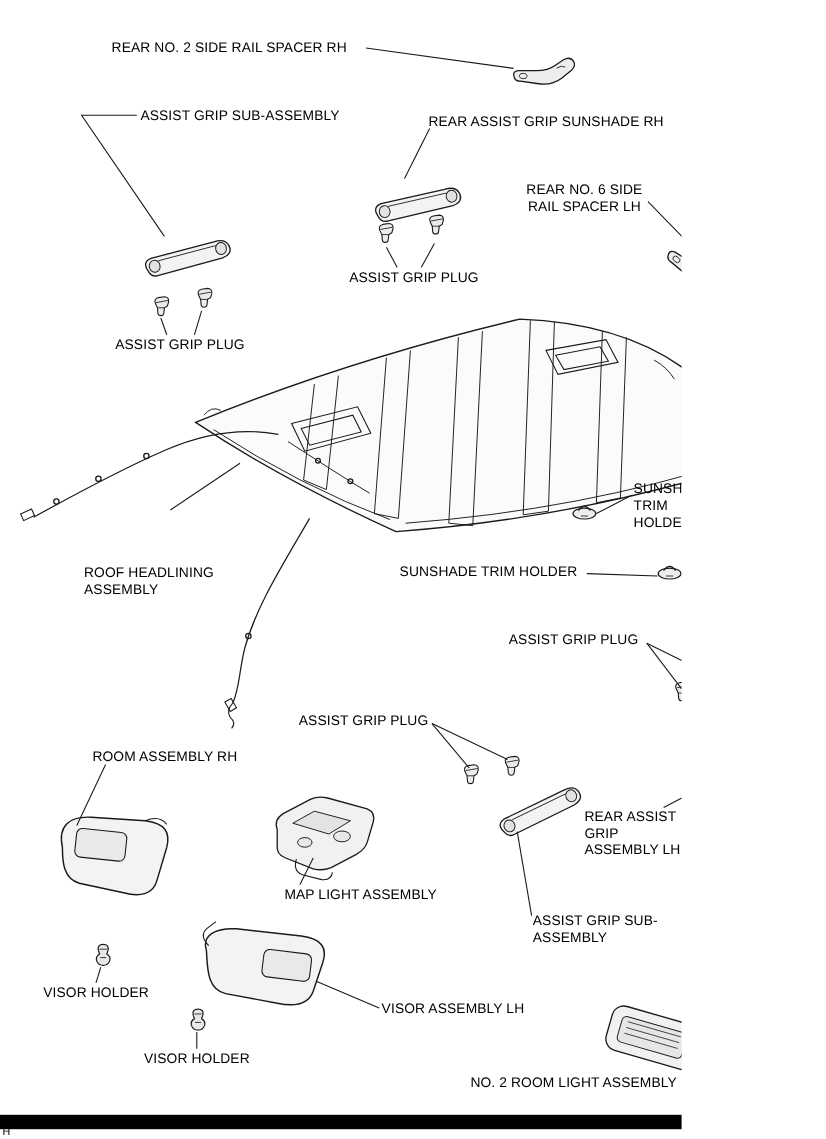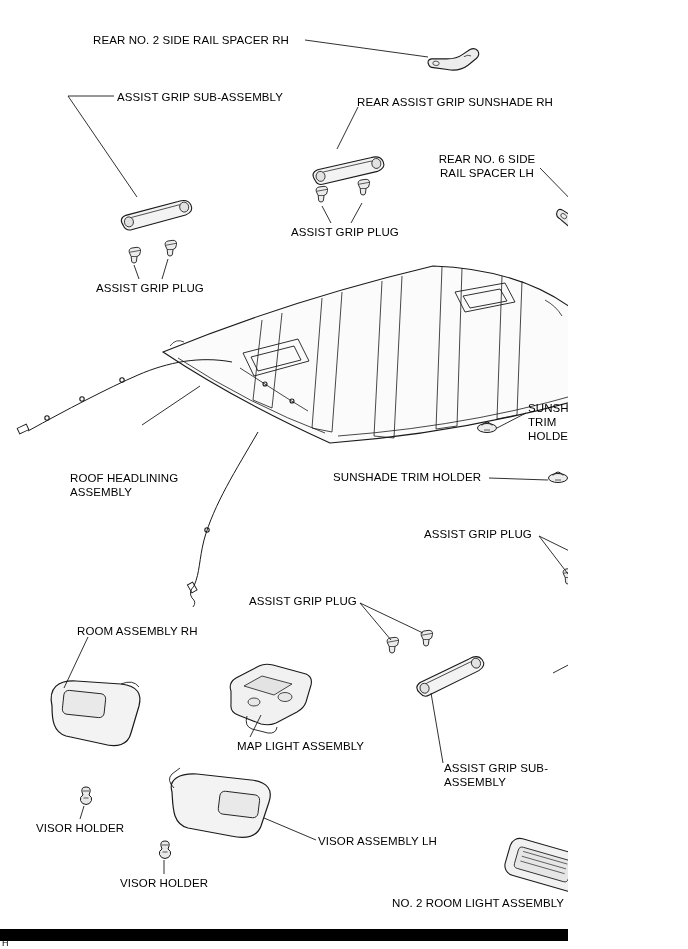--- a/index.html
+++ b/index.html
@@ -224,20 +224,22 @@
   <div class="label L5">ASSIST GRIP PLUG</div>
   <div class="label L6">ASSIST GRIP PLUG</div>
   <div class="label L7">ROOF HEADLINING
 ASSEMBLY</div>
   <div class="label L8">SUNSHADE TRIM
 HOLDER</div>
   <div class="label L9">SUNSHADE TRIM HOLDER</div>
   <div class="label L10">ASSIST GRIP PLUG</div>
   <div class="label L11">ASSIST GRIP PLUG</div>
   <div class="label L12">ROOM ASSEMBLY RH</div>
+  <div class="label L13">REAR ASSIST GRIP
+ASSEMBLY LH</div>
   <div class="label L14">MAP LIGHT ASSEMBLY</div>
   <div class="label L15">ASSIST GRIP SUB-ASSEMBLY</div>
   <div class="label L16">VISOR HOLDER</div>
   <div class="label L17">VISOR ASSEMBLY LH</div>
   <div class="label L18">VISOR HOLDER</div>
   <div class="label L19">NO. 2 ROOM LIGHT ASSEMBLY</div>
 
   <div class="footer-bar"></div>
   <div class="footer-letter">H</div>
 </div>

